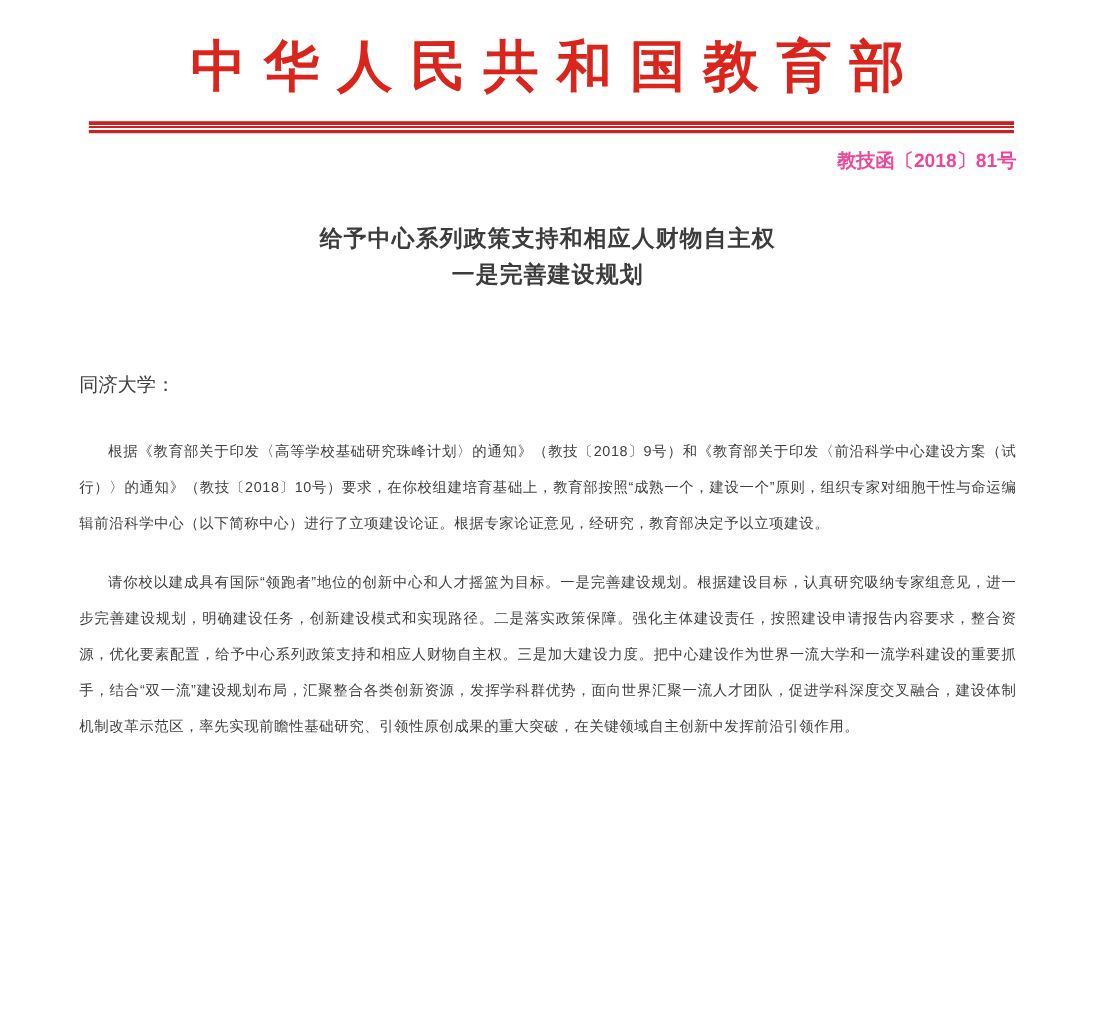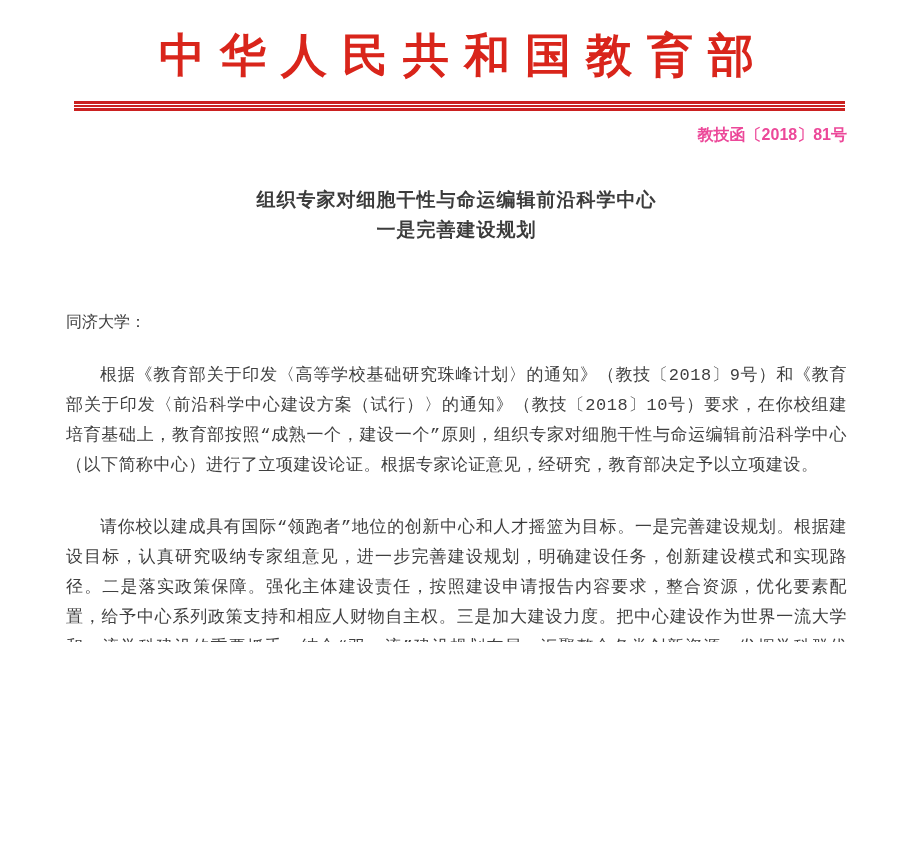--- a/index.html
+++ b/index.html
@@ -72,29 +72,28 @@
     display: block;
   }
   .addressee {
     margin-top: 66px;
     font-size: 16px;
     line-height: 22px;
     text-align: left;
   }
   .body-para {
     margin: 28px 0 0 0;
-    font-size: 17px;
+    font-size: 12px;
     line-height: 30px;
     text-align: justify;
     text-indent: 2em;
     letter-spacing: 0.5px;
-    font-family: Liberation Mono, monospace;
   }
   .body-para + .body-para {
-    margin-top: 32px;
+    margin-top: 19px;
   }
   .signature {
     margin-top: 45px;
     padding-right: 16px;
     text-align: right;
     font-size: 12px;
     line-height: 22px;
   }
   .doc-date {
     margin-top: 17px;
@@ -110,21 +109,21 @@
 <div class="page">
 
   <header>
     <h1 class="agency-name">中华人民共和国教育部</h1>
     <div class="separator"></div>
   </header>
 
   <div class="doc-number">教技函〔2018〕81号</div>
 
   <h2 class="doc-title">
-    <span class="title-line">组织专家对细胞干性与命运编辑前沿科学中心</span>
+    <span class="title-line">给予中心系列政策支持和相应人财物自主权</span>
     <span class="title-line">一是完善建设规划</span>
   </h2>
 
   <div class="addressee">同济大学：</div>
 
   <p class="body-para">根据《教育部关于印发〈高等学校基础研究珠峰计划〉的通知》（教技〔2018〕9号）和《教育部关于印发〈前沿科学中心建设方案（试行）〉的通知》（教技〔2018〕10号）要求，在你校组建培育基础上，教育部按照“成熟一个，建设一个”原则，组织专家对细胞干性与命运编辑前沿科学中心（以下简称中心）进行了立项建设论证。根据专家论证意见，经研究，教育部决定予以立项建设。</p>
 
   <p class="body-para">请你校以建成具有国际“领跑者”地位的创新中心和人才摇篮为目标。一是完善建设规划。根据建设目标，认真研究吸纳专家组意见，进一步完善建设规划，明确建设任务，创新建设模式和实现路径。二是落实政策保障。强化主体建设责任，按照建设申请报告内容要求，整合资源，优化要素配置，给予中心系列政策支持和相应人财物自主权。三是加大建设力度。把中心建设作为世界一流大学和一流学科建设的重要抓手，结合“双一流”建设规划布局，汇聚整合各类创新资源，发挥学科群优势，面向世界汇聚一流人才团队，促进学科深度交叉融合，建设体制机制改革示范区，率先实现前瞻性基础研究、引领性原创成果的重大突破，在关键领域自主创新中发挥前沿引领作用。</p>
 
   <div class="signature">教育部</div>

